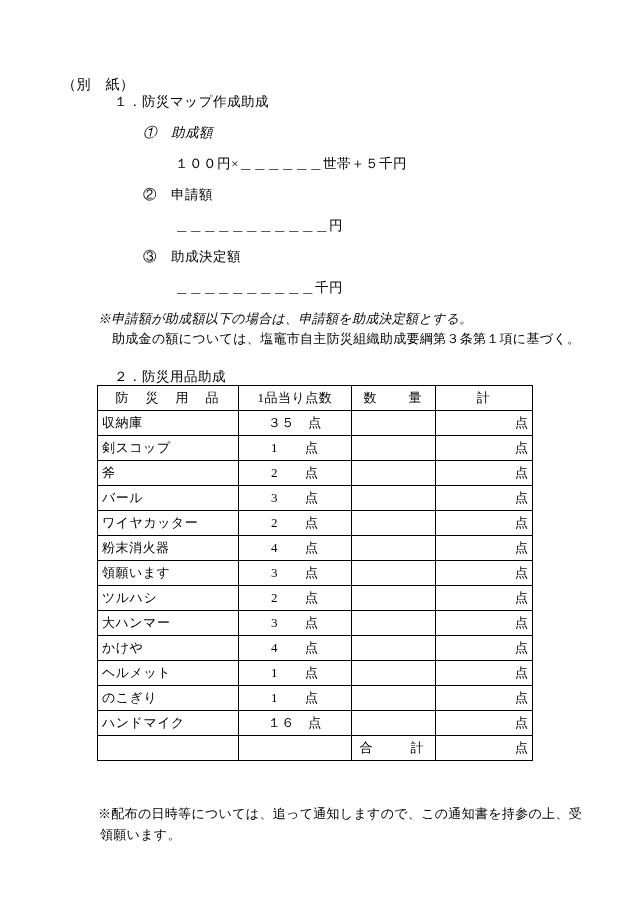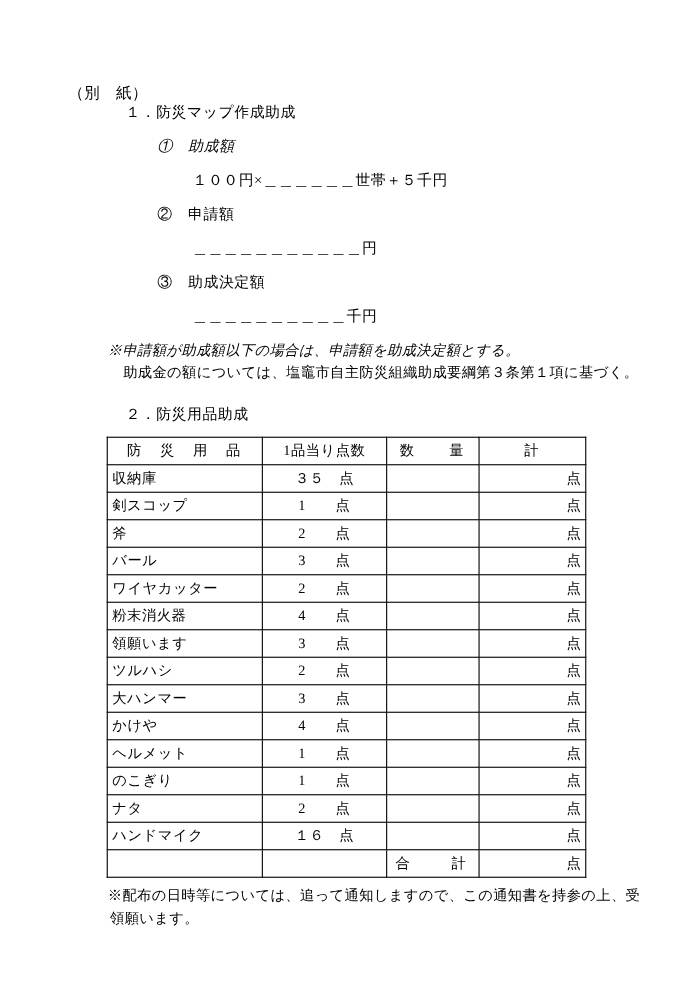--- a/index.html
+++ b/index.html
@@ -97,21 +97,20 @@
     font-size: 13.5px;
     letter-spacing: 0.5px;
   }
 
   
   .table-wrap {
     position: absolute;
     left: 97px;
     top: 385px;
     width: 436px;
-    margin-top: 12px;
   }
   table.goods {
     border-collapse: collapse;
     width: 436px;
     table-layout: fixed;
     font-size: 13px;
   }
   table.goods td, table.goods th {
     border: 1px solid #000000;
     height: 24px;
@@ -272,26 +271,20 @@
           <td class="qty"></td>
           <td class="sum">点</td>
         </tr>
         <tr>
           <td class="name">のこぎり</td>
           <td class="pts">1　　点</td>
           <td class="qty"></td>
           <td class="sum">点</td>
         </tr>
         <tr>
-          <td class="name">ナタ</td>
-          <td class="pts">2　　点</td>
-          <td class="qty"></td>
-          <td class="sum">点</td>
-        </tr>
-        <tr>
           <td class="name">ハンドマイク</td>
           <td class="pts">１６　点</td>
           <td class="qty"></td>
           <td class="sum">点</td>
         </tr>
         <tr>
           <td class="noborder"></td>
           <td class="noborder"></td>
           <td class="total-label">合　　計</td>
           <td class="sum">点</td>

